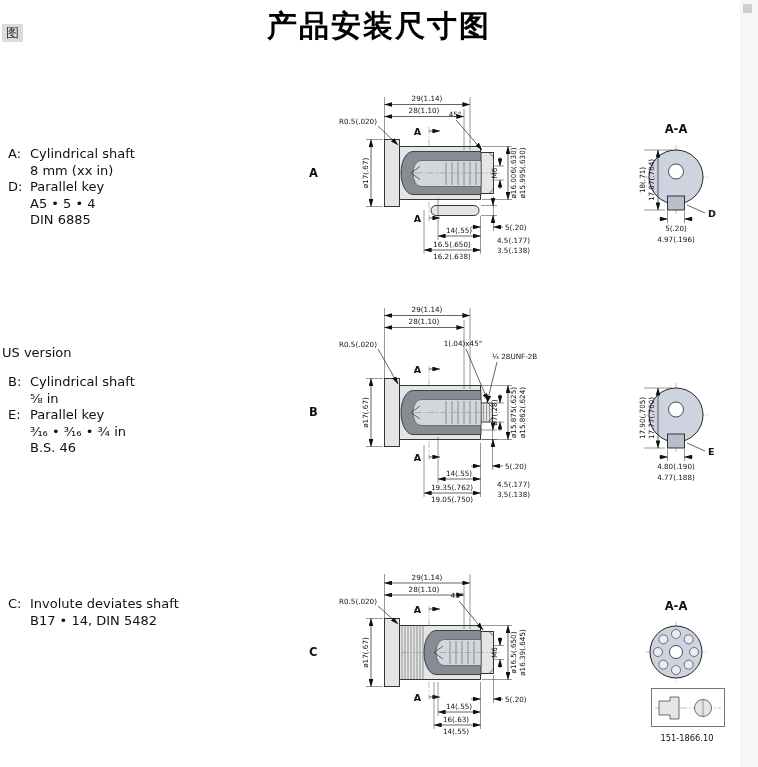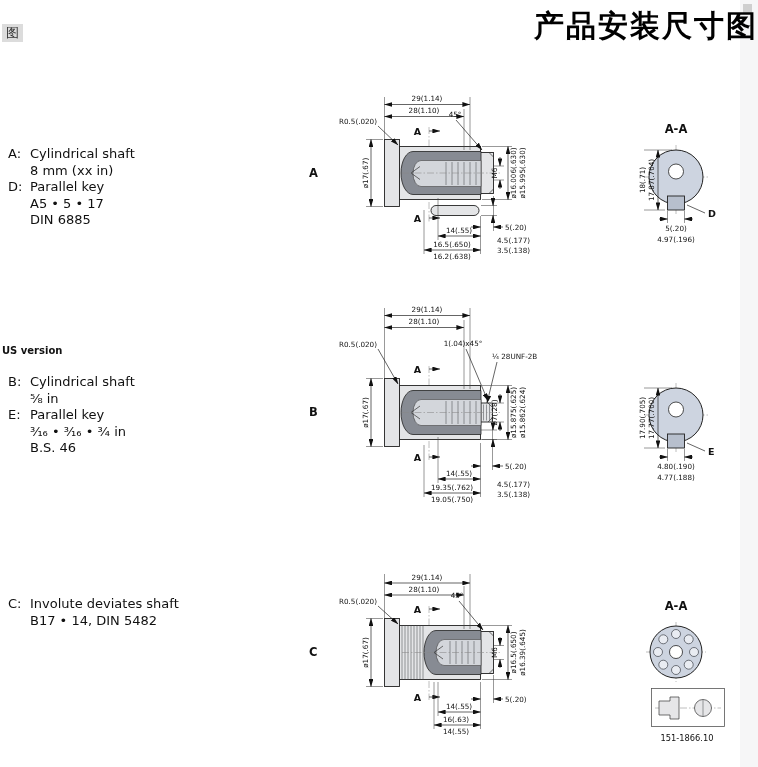--- a/index.html
+++ b/index.html
@@ -1,27 +1,27 @@
 <!DOCTYPE html>
 <html><head>
 <meta charset="utf-8">
 <style>
   html,body{margin:0;padding:0;background:#fff;}
   #page{position:relative;width:758px;height:767px;background:#fff;overflow:hidden;
         font-family:"DejaVu Sans",sans-serif;color:#111;}
-  .title{position:absolute;top:6px;left:0;right:0;text-align:right;
+  .title{position:absolute;top:6px;left:0;right:0;text-align:center;
          font-size:30px;font-weight:bold;letter-spacing:2px;color:#000;}
   .corner{position:absolute;top:24px;left:2px;font-size:13px;color:#333;
           background:#dcdcdc;padding:2px 4px;line-height:14px;}
   .edge-strip{position:absolute;top:0;right:0;width:18px;height:100%;background:#f6f6f7;}
   .edge-mark{position:absolute;top:4px;right:6px;width:9px;height:9px;background:#cfcfcf;}
   .notes{position:absolute;font-size:13px;color:#101010;}
   .nline{position:relative;padding-left:22px;line-height:16.5px;white-space:nowrap;}
   .nlabel{position:absolute;left:0;}
-  .ushdr{position:absolute;left:2px;top:345px;font-size:10px;font-weight:bold;}
+  .ushdr{position:absolute;left:2px;top:345px;font-size:13px;font-weight:normal;}
   svg.draw{position:absolute;left:0;top:0;}
   .dim{font-family:"DejaVu Sans",sans-serif;font-size:7.2px;fill:#111;}
   .pn{font-size:8.3px;}
   .seclet{font-family:"DejaVu Sans",sans-serif;font-size:9.5px;font-weight:bold;fill:#111;}
   .secbig{font-family:"DejaVu Sans",sans-serif;font-size:11.5px;font-weight:600;fill:#111;}
   .viewtitle{font-family:"DejaVu Sans",sans-serif;font-size:11.5px;font-weight:bold;fill:#111;}
   line.d,path.leader{stroke:#222;stroke-width:0.7;fill:none;}
   .ext{stroke:#444;stroke-width:0.55;}
   .cl{stroke:#888;stroke-width:0.55;stroke-dasharray:7 2 1.5 2;}
   .part{fill:#e4e5e7;stroke:#222;stroke-width:0.9;}
@@ -42,21 +42,21 @@
 
   <div class="edge-strip"></div>
   <div class="edge-mark"></div>
   <div class="title">产品安装尺寸图</div>
   <div class="corner">图</div>
 
   <div class="notes" style="left:8px;top:146px;">
     <div class="nline"><span class="nlabel">A:</span><span>Cylindrical shaft</span></div>
     <div class="nline"><span>8 mm (xx in)</span></div>
     <div class="nline"><span class="nlabel">D:</span><span>Parallel key</span></div>
-    <div class="nline"><span>A5 • 5 • 17</span></div>
+    <div class="nline"><span>A5 • 5 • 4</span></div>
     <div class="nline"><span>DIN 6885</span></div>
   </div>
 
   <div class="ushdr">US version</div>
   <div class="notes" style="left:8px;top:374px;">
     <div class="nline"><span class="nlabel">B:</span><span>Cylindrical shaft</span></div>
     <div class="nline"><span>⁵⁄₈ in</span></div>
     <div class="nline"><span class="nlabel">E:</span><span>Parallel key</span></div>
     <div class="nline"><span>³⁄₁₆ • ³⁄₁₆ • ³⁄₄ in</span></div>
     <div class="nline"><span>B.S. 46</span></div>

